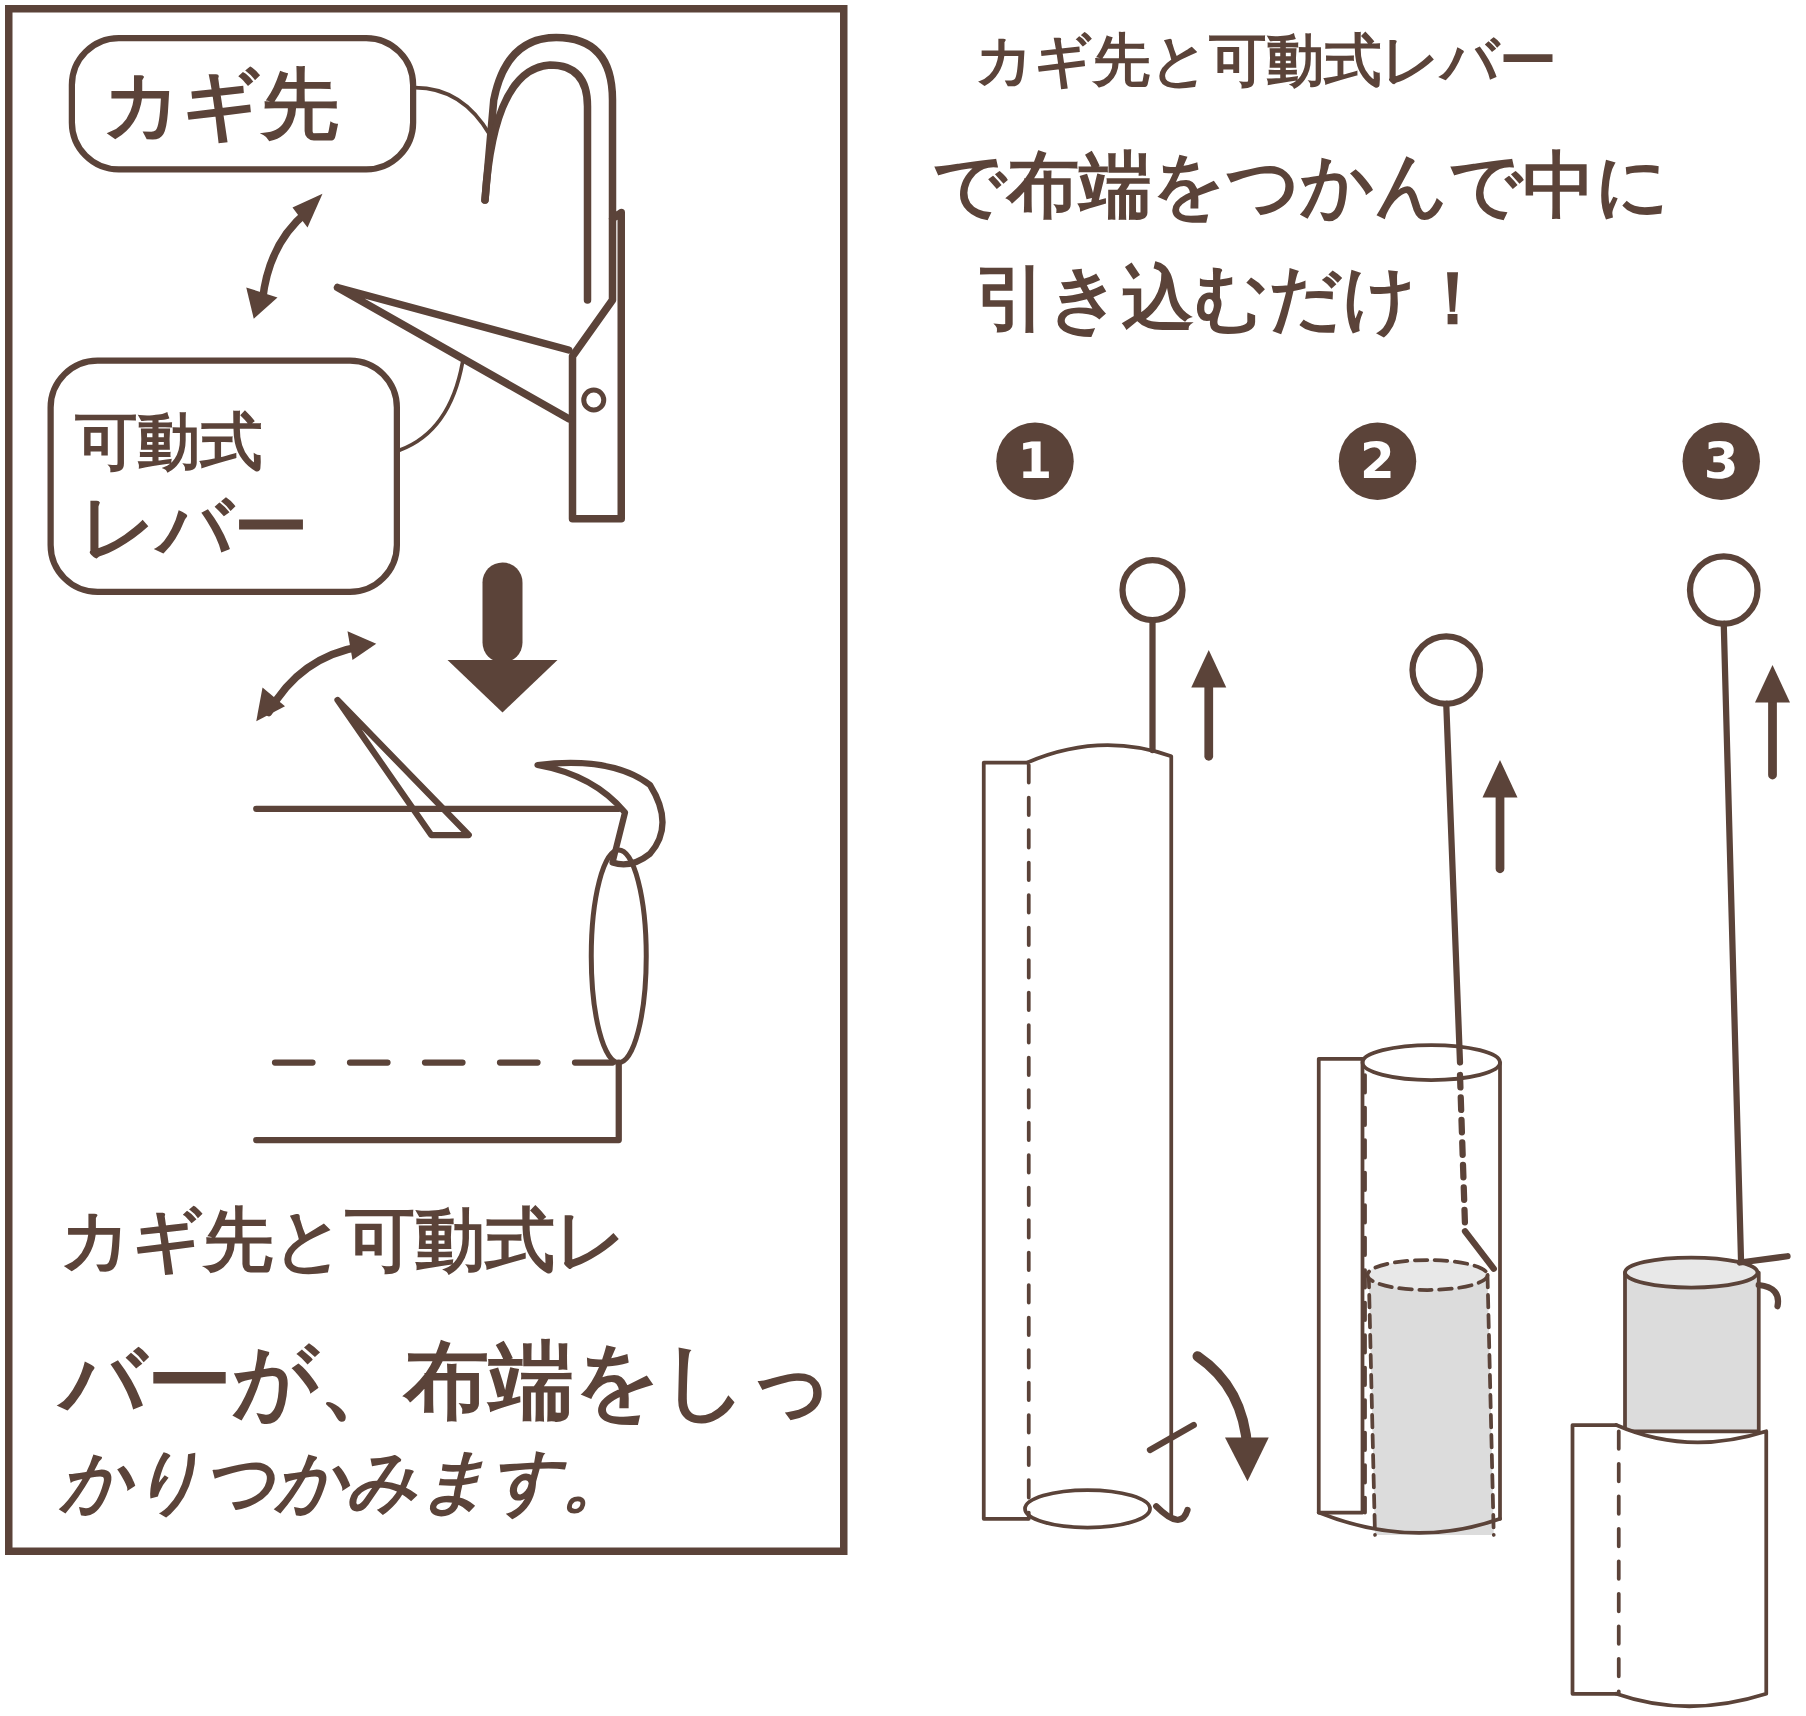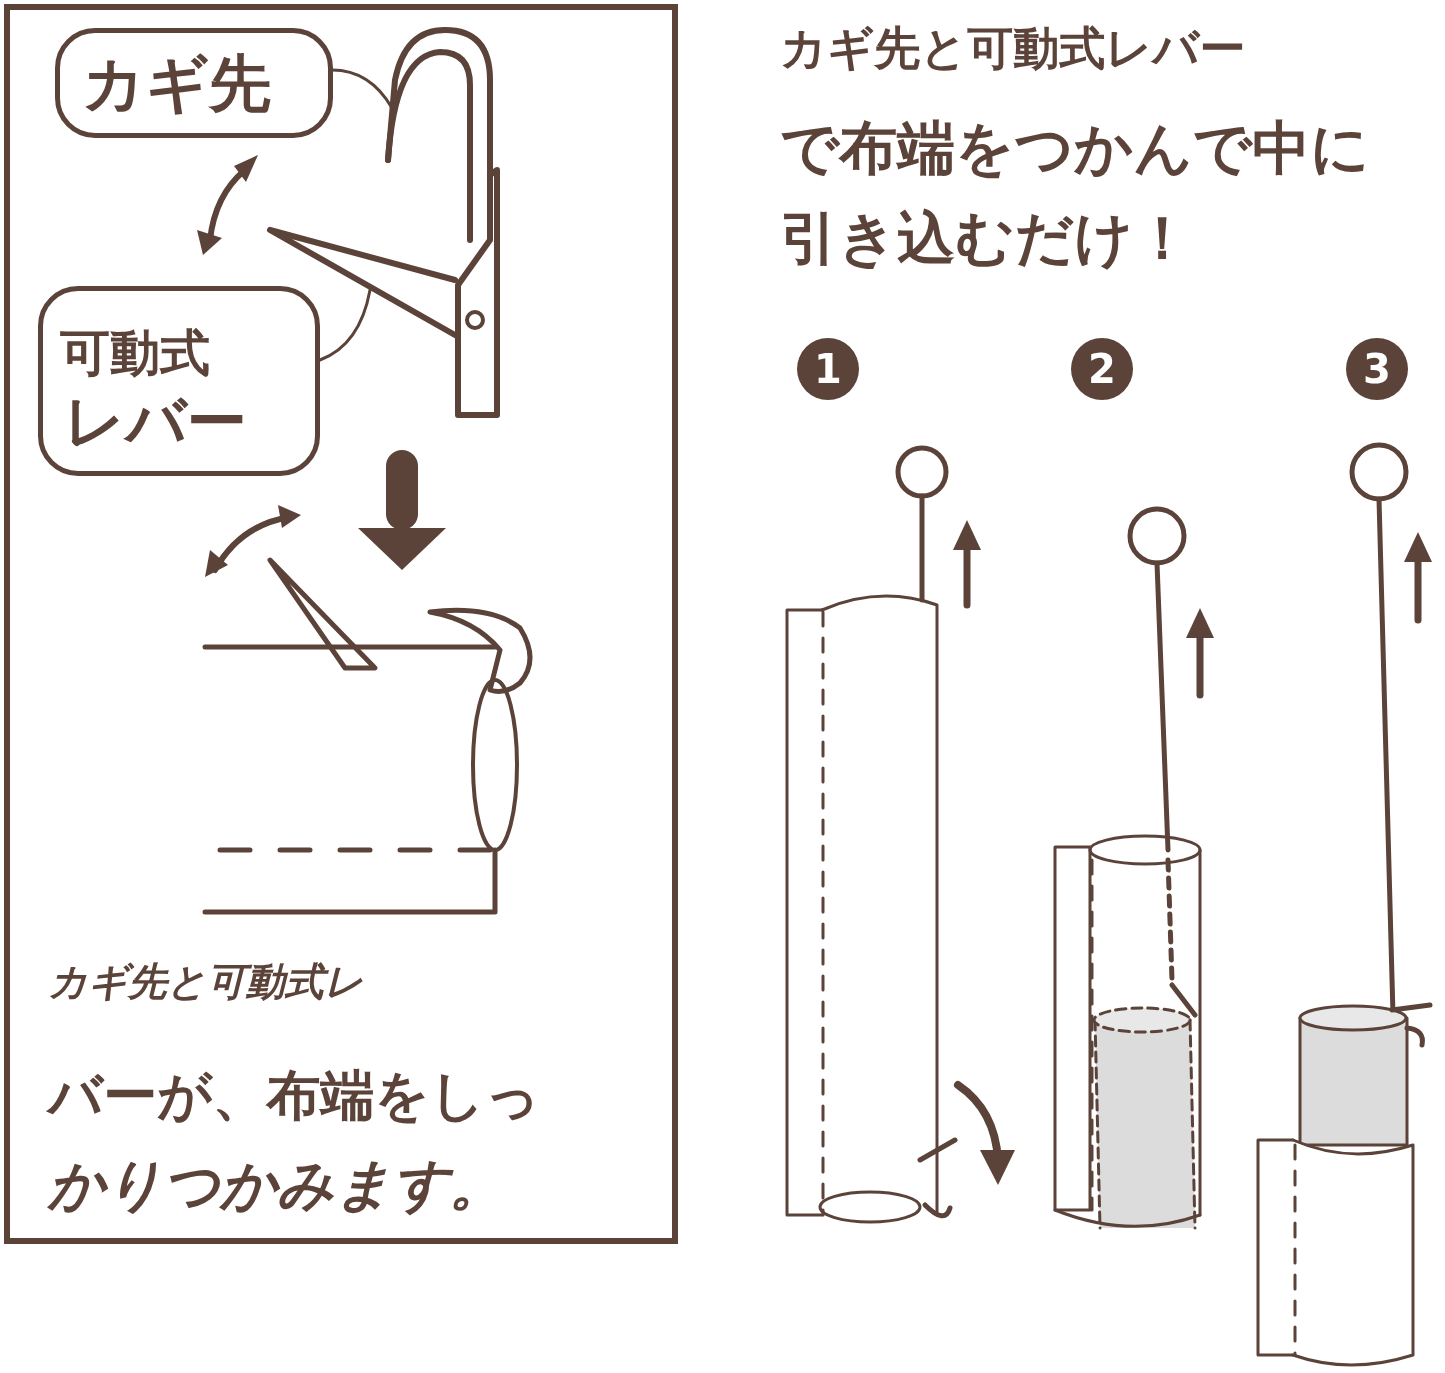--- a/index.html
+++ b/index.html
@@ -100,23 +100,23 @@
 
 <div class="panel-left"></div>
 
 <div class="label-box" style="left:55px;top:28px;width:278px;height:110px;"></div>
 <div class="txt" style="left:82px;top:42px;font-size:62px;font-family:Liberation Serif, serif;">カギ先</div>
 
 <div class="label-box" style="left:38px;top:286px;width:282px;height:190px;"></div>
 <div class="txt" style="left:60px;top:320px;font-size:50px;">可動式</div>
 <div class="txt" style="left:64px;top:382px;font-size:60px;">レバー</div>
 
-<div class="txt" style="left:48px;top:955px;font-size:39px;font-style:italic;">カギ先と可動式レ</div>
-<div class="txt" style="left:48px;top:1060px;font-size:54px;">バーが、布端をしっ</div>
+<div class="txt" style="left:48px;top:955px;font-size:56px;">カギ先と可動式レ</div>
+<div class="txt" style="left:48px;top:1060px;font-size:68px;">バーが、布端をしっ</div>
 <div class="txt" style="left:48px;top:1148px;font-size:56px;font-style:italic;">かりつかみます。</div>
 
 <div class="txt" style="left:780px;top:18px;font-size:46px;">カギ先と可動式レバー</div>
-<div class="txt" style="left:780px;top:110px;font-size:58px;">で布端をつかんで中に</div>
+<div class="txt" style="left:746px;top:110px;font-size:58px;">で布端をつかんで中に</div>
 <div class="txt" style="left:780px;top:200px;font-size:58px;">引き込むだけ！</div>
 
 <div class="badge" style="left:797px;top:338px;">1</div>
 <div class="badge" style="left:1071px;top:338px;">2</div>
 <div class="badge" style="left:1346px;top:338px;">3</div>
 
 </body></html>

